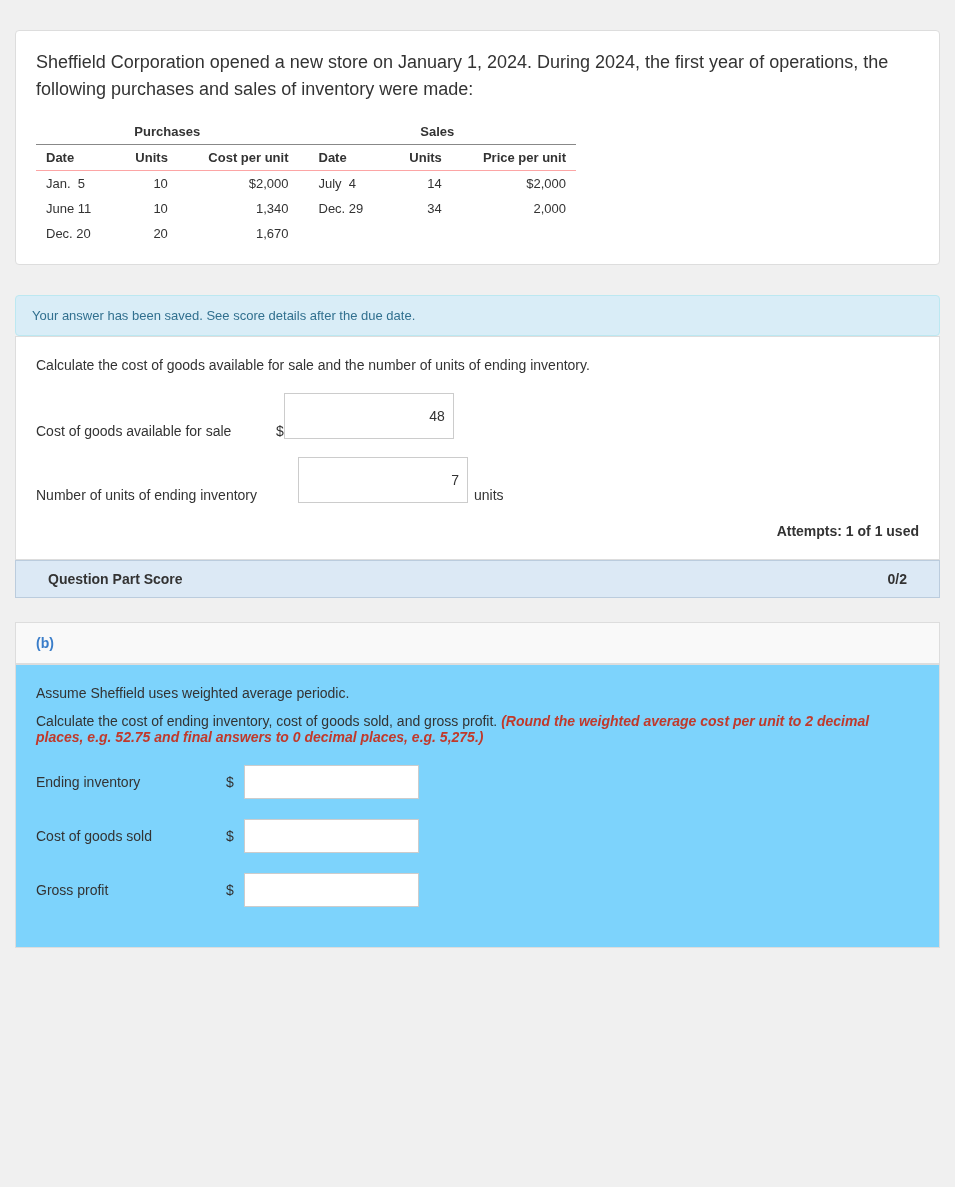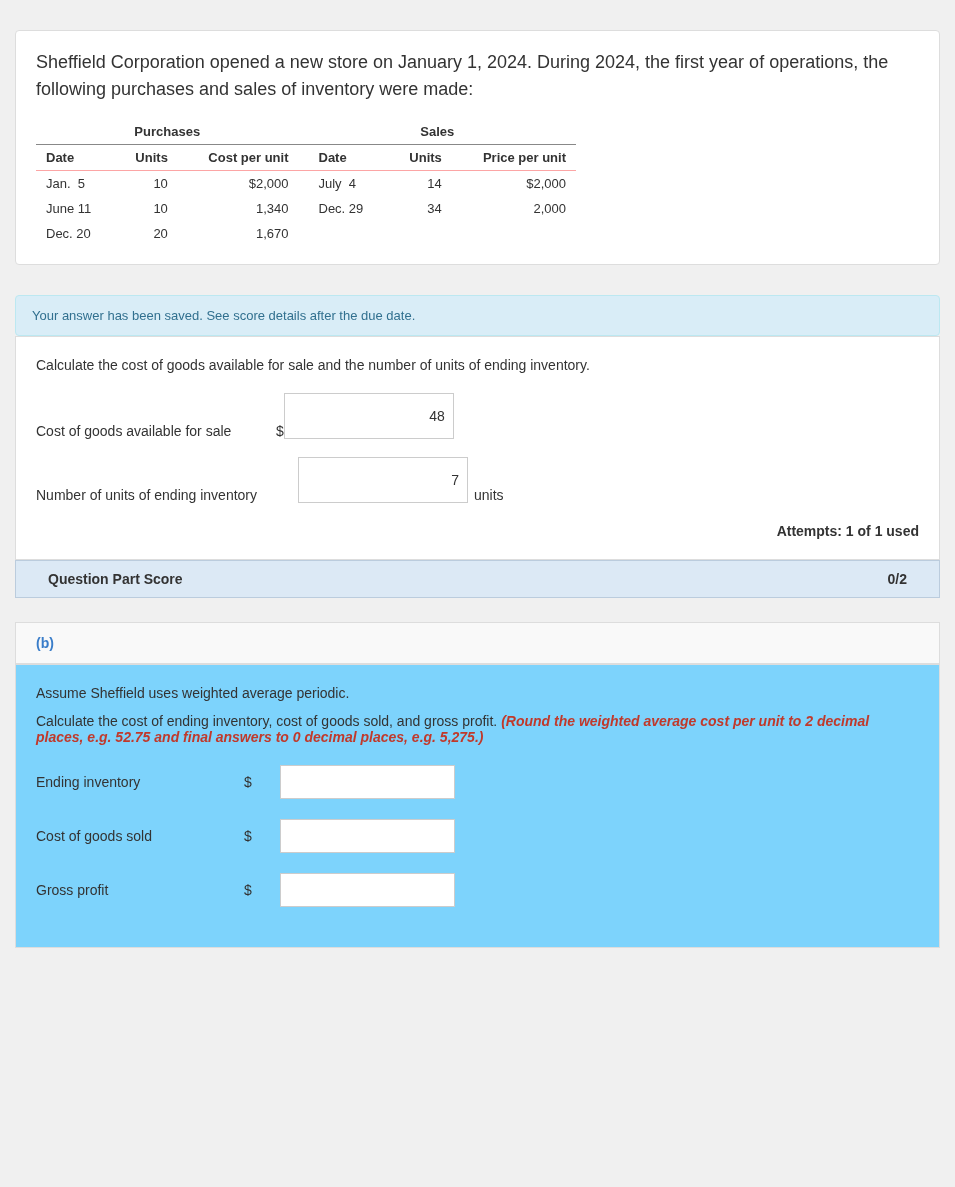--- a/index.html
+++ b/index.html
@@ -167,21 +167,21 @@
     }
     .part-b-instruction .highlight {
       color: #c0392b;
       font-style: italic;
       font-weight: bold;
     }
     .field-row-b {
       display: flex;
       align-items: center;
       margin-bottom: 20px;
-      gap: 28px;
+      gap: 10px;
     }
     .field-label-b {
       min-width: 180px;
       font-size: 14px;
     }
     .input-box-b {
       border: 1px solid #ccc;
       height: 34px;
       width: 175px;
       padding: 0 8px;

